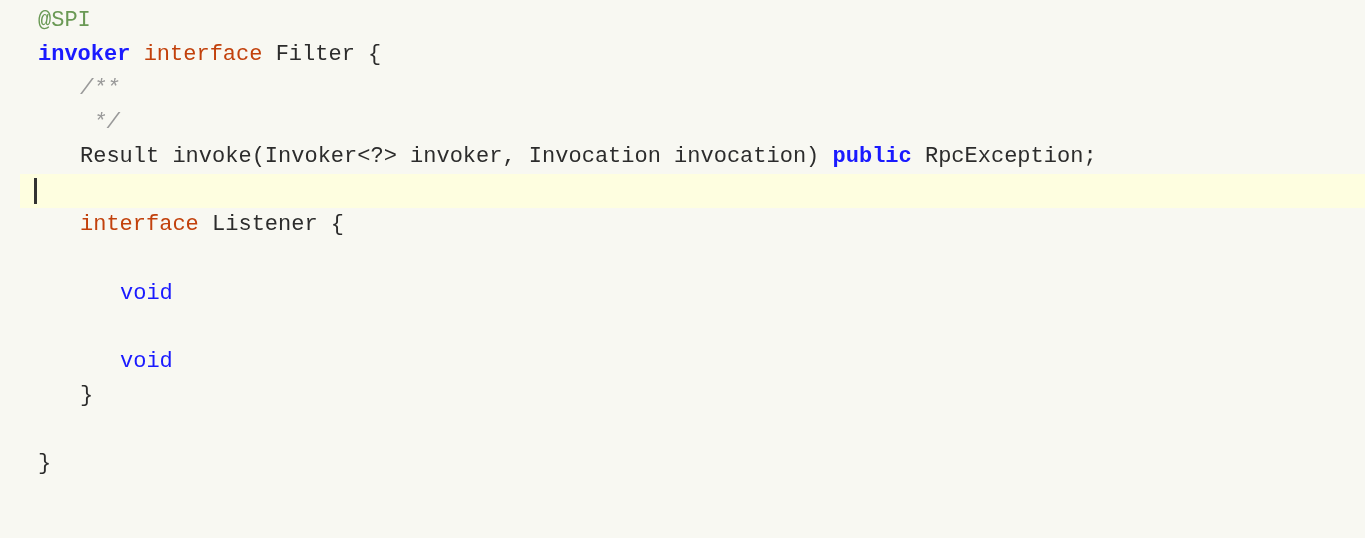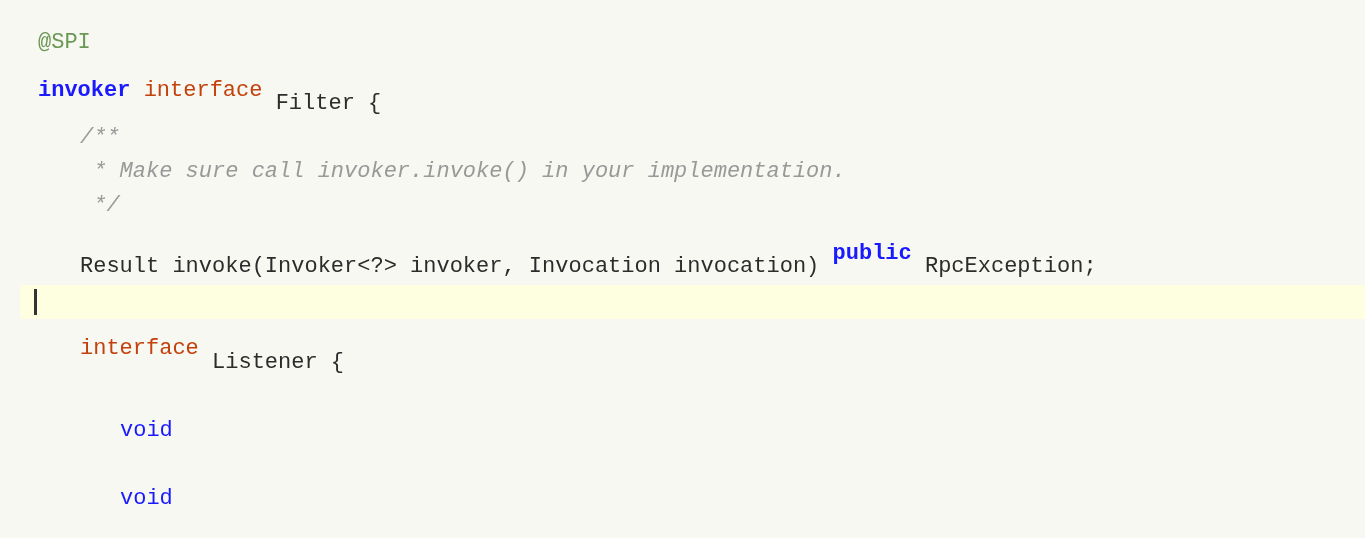--- a/index.html
+++ b/index.html
@@ -15,21 +15,21 @@
       font-family: 'Courier New', Courier, monospace;
       font-size: 22px;
       line-height: 1.55;
       overflow: hidden;
     }
 
     .code-container {
       width: 100%;
       height: 100%;
       background-color: #f8f8f2;
-      padding: 26px 0 10px 20px;
+      padding: 4px 0 10px 20px;
       position: relative;
     }
 
     .line {
       display: flex;
       align-items: center;
       position: relative;
       padding-left: 18px;
       min-height: 34px;
     }
@@ -76,21 +76,20 @@
       font-weight: bold;
     }
 
     .keyword-void {
       color: #1a1aff;
       font-weight: normal;
     }
 
     .normal {
       color: #2c2c2c;
-      margin-top: 27px;
     }
 
     .comment {
       color: #999999;
       font-style: italic;
     }
 
     .empty-line {
       height: 34px;
     }
@@ -108,23 +107,20 @@
     <span class="keyword-public">invoker</span>
     <span class="normal">&nbsp;</span>
     <span class="keyword-interface">interface</span>
     <span class="normal">&nbsp;Filter {</span>
   </div>
 
   <div class="line indent-1">
     <span class="comment">/**</span>
   </div>
 
-  <div class="line indent-1">
-    <span class="comment">&nbsp;* Make sure call invoker.invoke() in your implementation.</span>
-  </div>
 
   <div class="line indent-1">
     <span class="comment">&nbsp;*/</span>
   </div>
 
   <div class="line indent-1">
     <span class="normal">Result invoke(Invoker&lt;?&gt; invoker, Invocation invocation)&nbsp;</span>
     <span class="keyword-throws">public</span>
     <span class="normal">&nbsp;RpcException;</span>
   </div>

